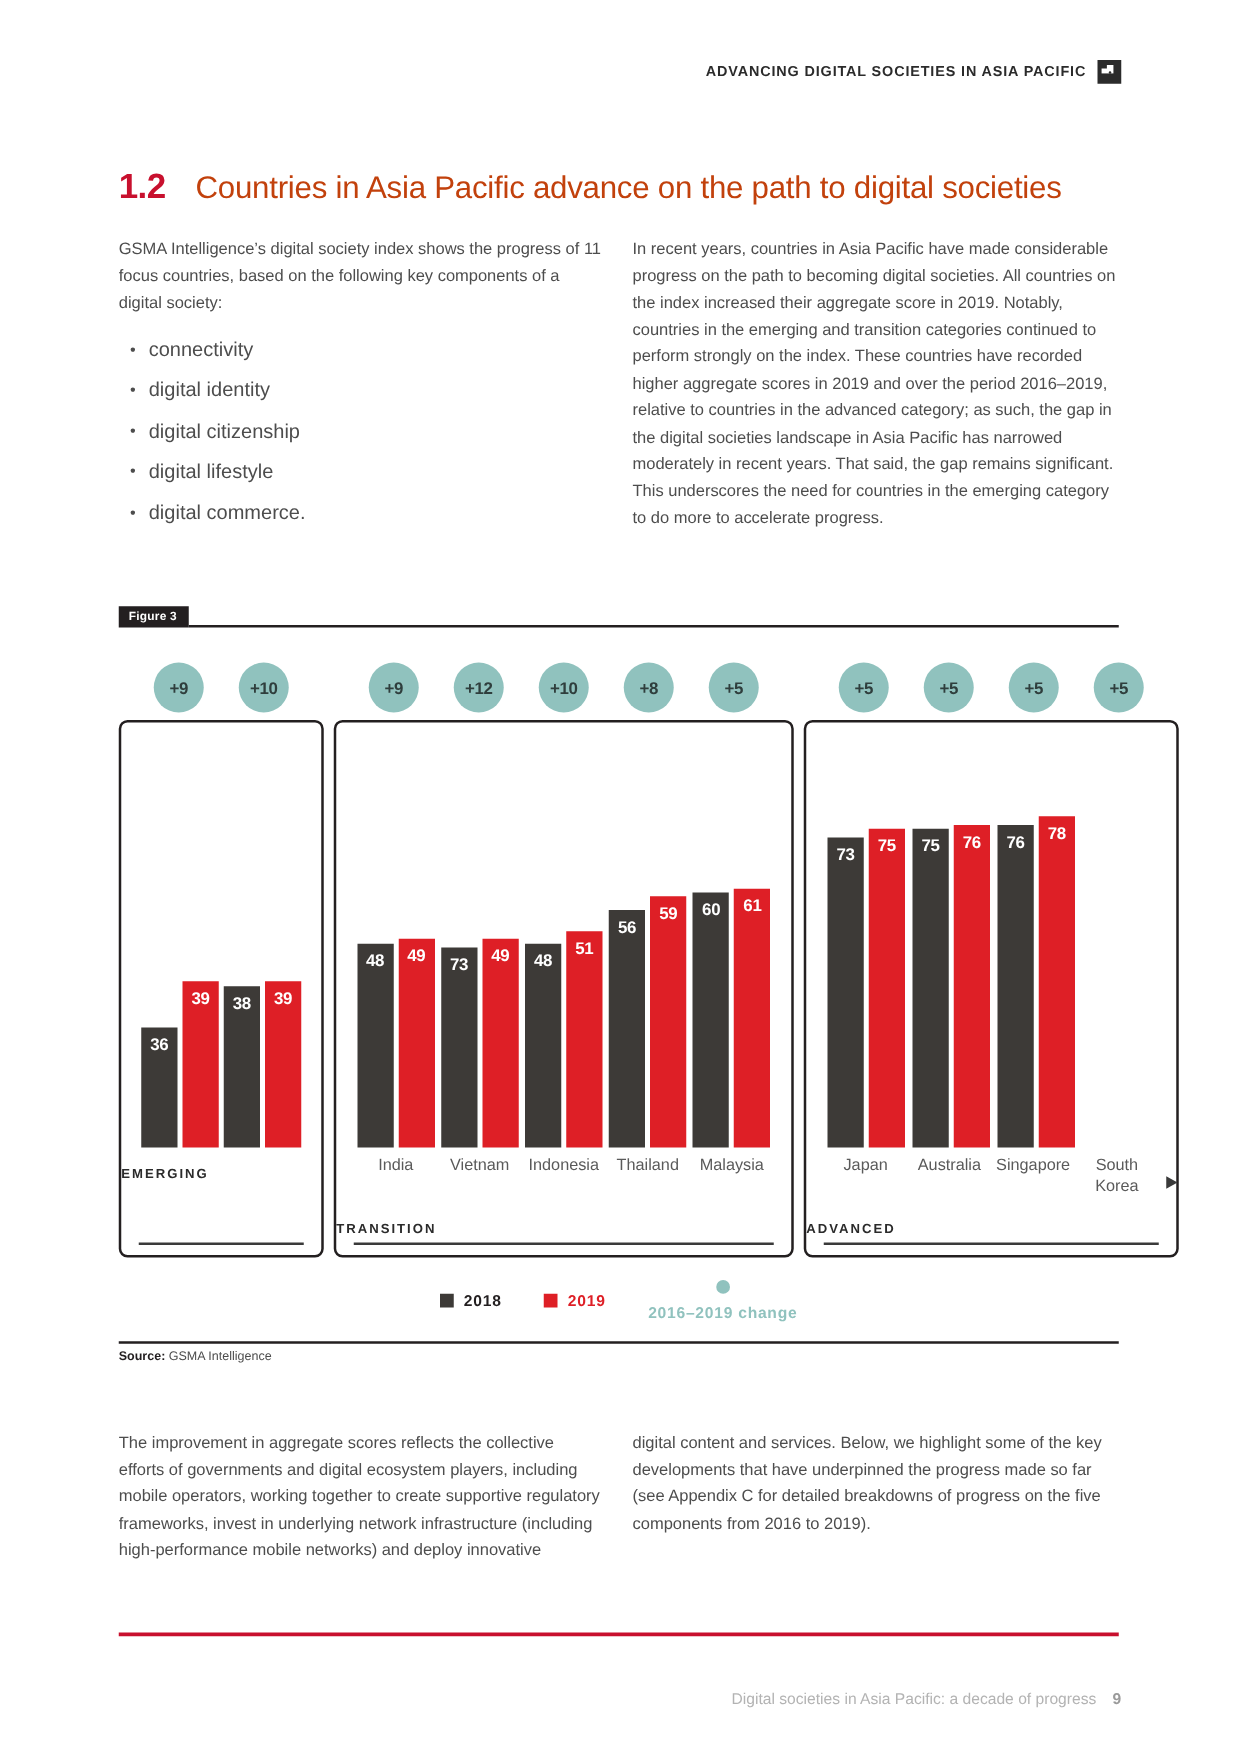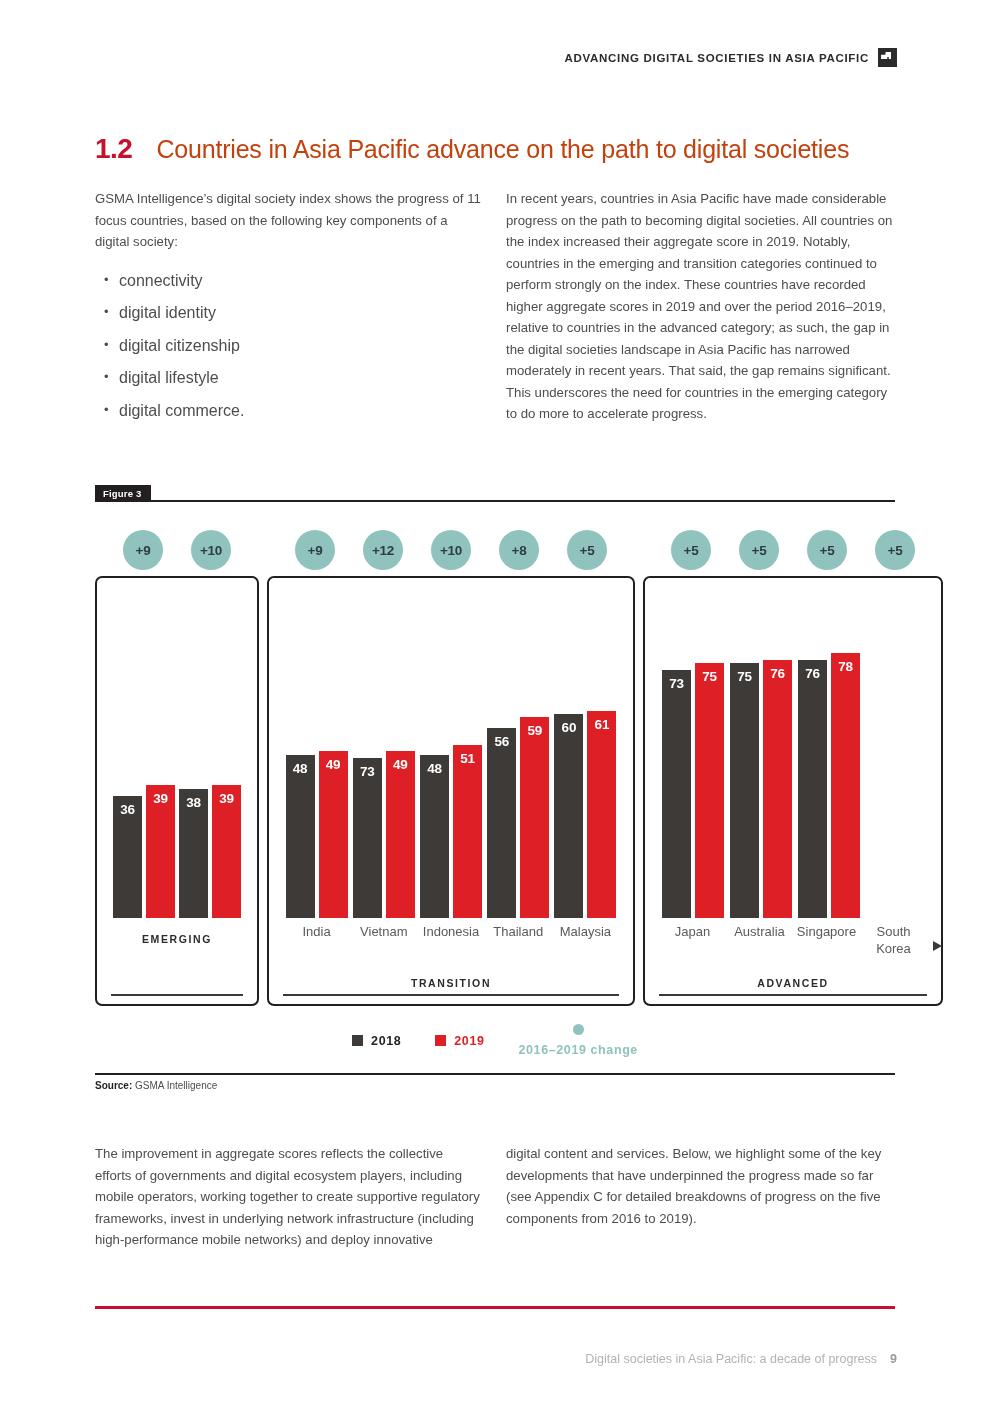--- a/index.html
+++ b/index.html
@@ -92,21 +92,21 @@
     letter-spacing: -0.2px;
   }
   .bar.b2018 { background: #3d3a37; }
   .bar.b2019 { background: #de1f26; margin-left: 4px; }
 
   .labels-row { display: flex; height: 44px; padding-top: 5px; }
   .lab {
     font-size: 13px; color: #5a5a5a; text-align: center; line-height: 17px;
     display: flex; align-items: flex-start; justify-content: center;
   }
-  .cat-row { height: 42px; display: flex; align-items: center; justify-content: center; }
+  .cat-row { height: 42px; display: flex; align-items: center; justify-content: flex-start; }
   .cat-label {
     font-size: 10.5px; font-weight: bold; letter-spacing: 1.6px; color: #2b2b2b;
   }
   .axis-line { position: absolute; left: 14px; right: 14px; bottom: 8px; height: 1.6px; background: #3a3a3a; }
   .arrow-head {
     position: absolute; right: -1px; bottom: 53px;
     width: 0; height: 0;
     border-left: 9px solid #3a3a3a;
     border-top: 5px solid transparent;
     border-bottom: 5px solid transparent;
@@ -216,21 +216,21 @@
             </div>
             <div class="badge-slot" style="width: 68px;">
               <div class="badge">+5</div>
             </div>
           </div>
         </div>
       <div class="groups-row" id="groups-row">
           <div class="group" style="width: 164px;">
             <div class="plot" style="padding: 0px 14px;">
               <div class="cluster" style="width: 68px;">
-                <div class="bar b2018" style="height: 122px;">
+                <div class="bar b2018" style="height: 96px;">
                   <span class="val">36</span>
                 </div>
                 <div class="bar b2019" style="height: 133px;">
                   <span class="val">39</span>
                 </div>
               </div>
               <div class="cluster" style="width: 68px;">
                 <div class="bar b2018" style="height: 129px;">
                   <span class="val">38</span>
                 </div>

